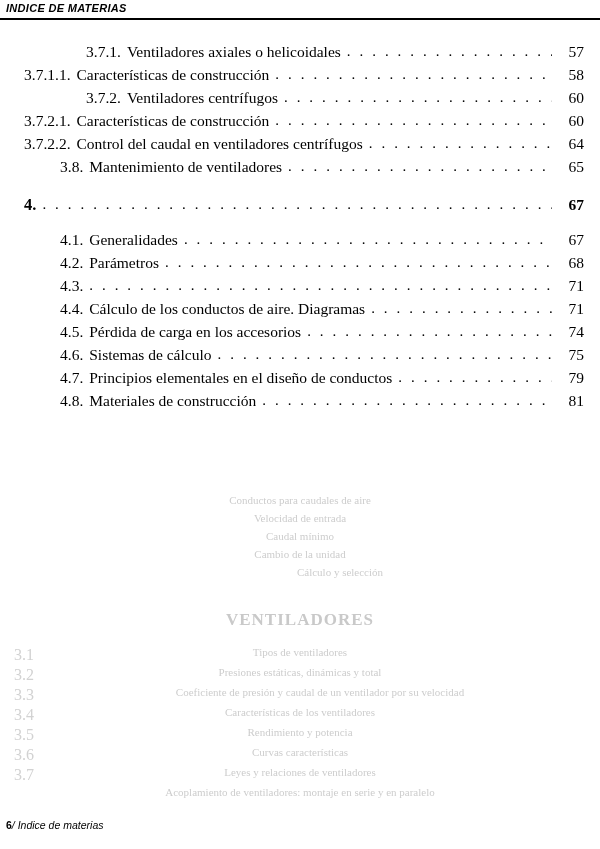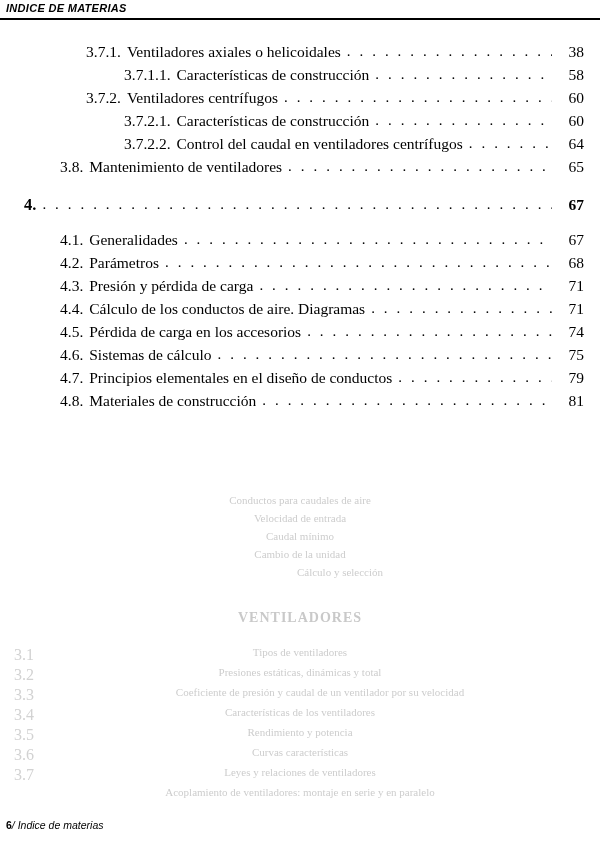--- a/index.html
+++ b/index.html
@@ -90,21 +90,21 @@
   }
   .pg {
     flex: 0 0 26px;
     text-align: right;
     font-size: 15.5px;
   }
 
   .lvl1 { margin-left: 0px; }
   .lvl2 { margin-left: 36px; }
   .lvl3 { margin-left: 62px; }
-  .lvl4 { margin-left: 100px; }
+  .lvl4 { }
 
   .chapter {
     font-weight: bold;
     font-size: 16.5px;
     margin-top: 22px;
     margin-bottom: 18px;
   }
   .chapter .pg { font-weight: bold; }
   .chapter .dots { letter-spacing: 2.6px; font-weight: normal; }
 
@@ -121,21 +121,21 @@
     position: absolute;
     left: 0;
     top: 470px;
     width: 600px;
     height: 340px;
     pointer-events: none;
   }
   .ghost-c { text-align: center; width: 600px; left: 0; }
   .ghost-title {
     font-weight: bold;
-    font-size: 14px;
+    font-size: 17px;
     color: #c9c9c9;
     letter-spacing: 1px;
   }
   .ghost-num {
     position: absolute;
     left: 14px;
     color: #d2d2d2;
     font-size: 16px;
   }
 </style>
@@ -173,21 +173,21 @@
     <div class="ghost ghost-num" style="top:276px;">3.6</div>
     <div class="ghost ghost-num" style="top:296px;">3.7</div>
   </div>
 
   <div class="toc">
 
     <div class="row lvl3">
       <span class="num">3.7.1.</span>
       <span class="txt">Ventiladores axiales o helicoidales</span>
       <span class="dots">. . . . . . . . . . . . . . . . . . . . . . . . . . . . . . . . . . . . . . . . . . . . . . . . . . .</span>
-      <span class="pg">38</span>
+      <span class="pg">57</span>
     </div>
 
     <div class="row lvl4">
       <span class="num">3.7.1.1.</span>
       <span class="txt">Características de construcción</span>
       <span class="dots">. . . . . . . . . . . . . . . . . . . . . . . . . . . . . . . . . . . . . . . . . . . . . . . . . . .</span>
       <span class="pg">58</span>
     </div>
 
     <div class="row lvl3">
@@ -233,21 +233,20 @@
 
     <div class="row lvl2">
       <span class="num">4.2.</span>
       <span class="txt">Parámetros</span>
       <span class="dots">. . . . . . . . . . . . . . . . . . . . . . . . . . . . . . . . . . . . . . . . . . . . . . . . . . .</span>
       <span class="pg">68</span>
     </div>
 
     <div class="row lvl2">
       <span class="num">4.3.</span>
-      <span class="txt">Presión y pérdida de carga</span>
       <span class="dots">. . . . . . . . . . . . . . . . . . . . . . . . . . . . . . . . . . . . . . . . . . . . . . . . . . .</span>
       <span class="pg">71</span>
     </div>
 
     <div class="row lvl2">
       <span class="num">4.4.</span>
       <span class="txt">Cálculo de los conductos de aire. Diagramas</span>
       <span class="dots">. . . . . . . . . . . . . . . . . . . . . . . . . . . . . . . . . . . . . . . . . . . . . . . . . . .</span>
       <span class="pg">71</span>
     </div>

